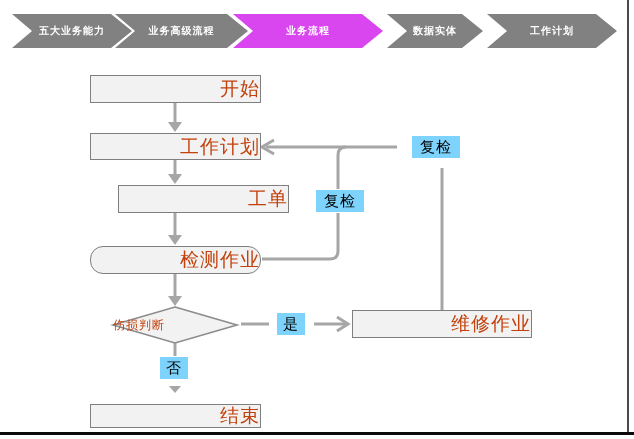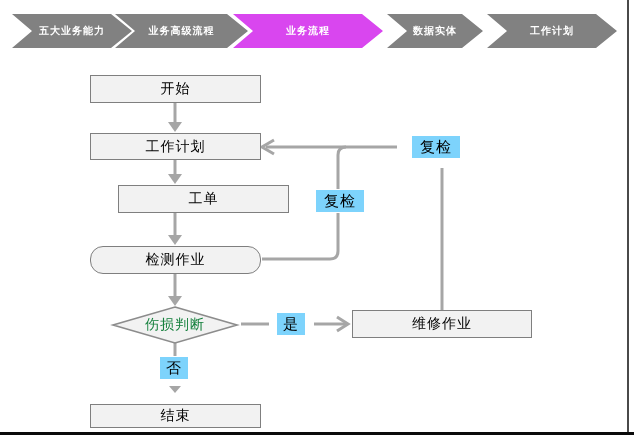--- a/index.html
+++ b/index.html
@@ -14,26 +14,26 @@
     clip-path:polygon(0 0, calc(100% - 21px) 0, 100% 50%, calc(100% - 21px) 100%, 0 100%, 20px 50%);
   }
   .chev.first{clip-path:polygon(0 0, calc(100% - 21px) 0, 100% 50%, calc(100% - 21px) 100%, 0 100%, 20px 50%);}
   .chev.active{background:#d946ef;}
   .chev span{
     color:#ffffff;font-size:10px;font-weight:bold;letter-spacing:1px;white-space:nowrap;
   }
   
   .node{
     position:absolute;background:#F2F2F2;border:1.5px solid #7F7F7F;
-    box-sizing:border-box;display:flex;align-items:center;justify-content:center;
-    font-size:14px;color:#000000;letter-spacing:1px;
+    box-sizing:border-box;display:flex;align-items:center;justify-content:flex-end;
+    font-size:19px;color:#c2410c;letter-spacing:1px;
   }
   .dlabel{
-    position:absolute;display:flex;align-items:center;justify-content:center;
-    font-size:14px;color:#15803d;letter-spacing:1px;
+    position:absolute;display:flex;align-items:center;
+    font-size:12px;color:#c2410c;letter-spacing:1px;
   }
   .elabel{
     position:absolute;display:flex;align-items:center;justify-content:center;
     font-size:15px;color:#000000;letter-spacing:1px;background:#7dd3fc;
   }
   svg.overlay{position:absolute;left:0;top:0;pointer-events:none;}
 </style>
 </head>
 <body>
 

